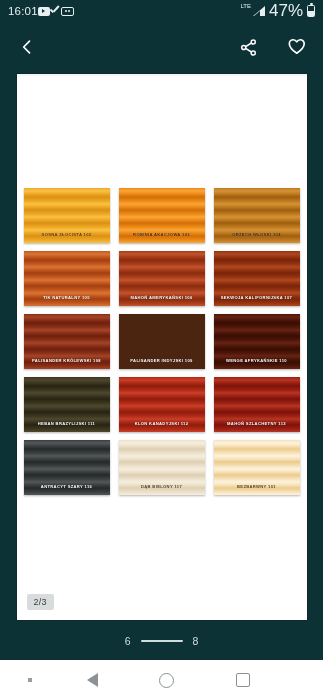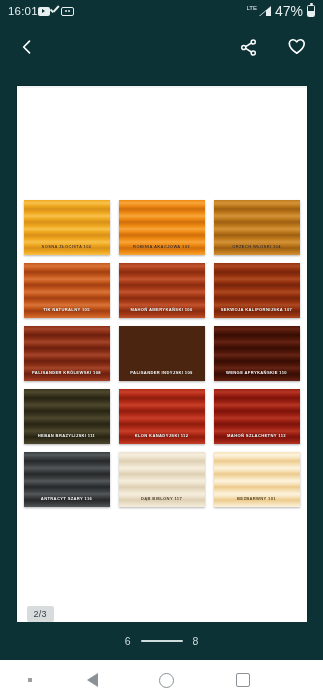--- a/index.html
+++ b/index.html
@@ -62,21 +62,21 @@
   }
   .batt{
     width:8px;height:12px;border:1.3px solid #e8eff0;border-radius:1.5px;
     position:relative;display:flex;align-items:flex-end;
   }
   .batt:before{
     content:"";position:absolute;top:-3px;left:2px;width:3px;height:2px;
     background:#e8eff0;border-radius:1px;
   }
   .batt i{display:block;width:100%;height:47%;background:#e8eff0;}
-  .pct{font-size:14px;}
+  .pct{font-size:17px;}
 
   
   .toolbar{
     height:50px;display:flex;align-items:center;
     padding:0 14px;background:#0c3236;
   }
   .tb-actions{margin-left:auto;display:flex;align-items:center;gap:22px;}
   .icon-btn{
     width:26px;height:26px;display:flex;align-items:center;justify-content:center;
     cursor:pointer;
@@ -85,21 +85,21 @@
 
   
   .viewer{
     position:absolute;left:0;right:0;top:72px;bottom:78px;
     background:#0c3236;
     display:flex;justify-content:center;
   }
   .page{
     position:relative;
     width:290px;background:#ffffff;
-    margin-top:14px;
+    margin-top:2px;
     height:546px;
     box-shadow:0 0 0 1px rgba(0,0,0,.12);
   }
   .page-topline{
     height:2px;background:#f4f4f4;
   }
 
   .grid{
     position:absolute;
     left:7px;right:7px;

